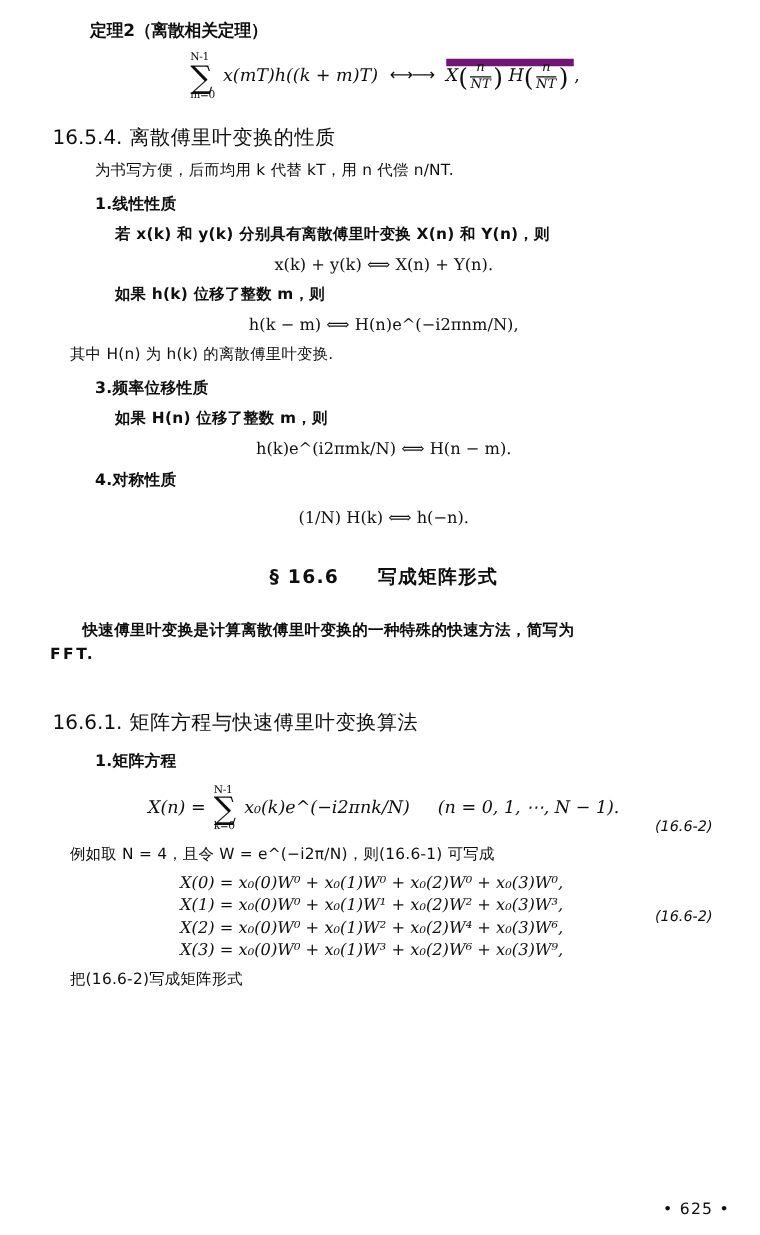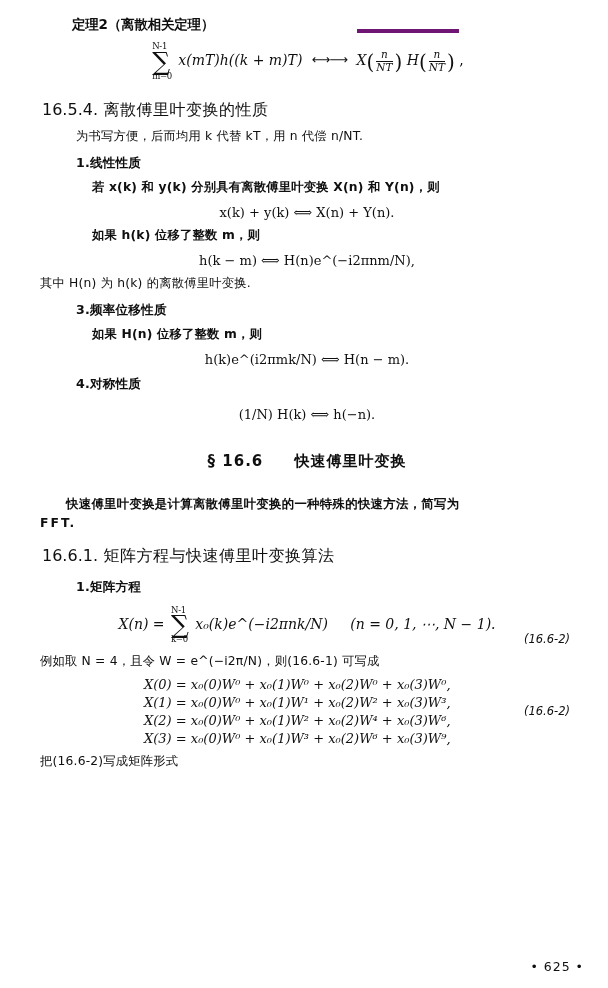--- a/index.html
+++ b/index.html
@@ -48,21 +48,21 @@
   .sec-head .num { letter-spacing: 0px; }
   .para {
     font-family: "DejaVu Sans", sans-serif;
     font-size: 12.3px;
     line-height: 1.55;
     margin: 6px 0 0 0;
     letter-spacing: 0.2px;
   }
   .indent1 { margin-left: 36px; }
   .indent2 { margin-left: 52px; font-weight: bold; }
-  .indent0 { margin-left: 0; }
+  .indent0 { margin-left: 16px; }
   .item-head {
     font-family: "DejaVu Sans", sans-serif;
     font-weight: bold;
     font-size: 12.6px;
     margin: 9px 0 0 36px;
     letter-spacing: 0.2px;
   }
   .center-title {
     text-align: center;
     font-family: "DejaVu Sans", sans-serif;
@@ -131,21 +131,21 @@
     font-family: "DejaVu Serif", serif;
   }
   .arrow {
     display: inline-block;
     font-family: "DejaVu Sans", sans-serif;
     font-size: 13px;
     margin: 0 5px;
     letter-spacing: -1px;
     vertical-align: 1px;
   }
-  .overline { border-top: 4px solid #701a75; padding-top: 19px; }
+  .overline { border-top: 6px solid #701a75; padding-top: 0; }
   .eqnum {
     position: absolute;
     right: 4px;
     font-family: "DejaVu Sans", sans-serif;
     font-size: 11.5px;
     font-style: italic;
   }
   .rel { position: relative; }
   .eqblock {
     position: relative;
@@ -206,29 +206,29 @@
   <div class="item-head">3.频率位移性质</div>
   <div class="para indent2">如果 H(n) 位移了整数 m，则</div>
   <div class="eq small">h(k)e^(i2πmk/N) ⟺ H(n − m).</div>
 
   <div class="item-head">4.对称性质</div>
   <div class="eq small" style="margin-top:14px">(1/N) H(k) ⟺ h(−n).</div>
 
   <div class="center-title">
     <span>§ 16.6</span>
     &nbsp;&nbsp;&nbsp;
-    <span>快速傅里叶变换</span>
+    <span>写成矩阵形式</span>
   </div>
 
   <div class="bold-para">
     <span class="ind"></span><span>快速傅里叶变换是计算离散傅里叶变换的一种特殊的快速方法，简写为</span>
   </div>
   <div class="fft-line">FFT.</div>
 
-  <div class="sec-head" style="margin-top:16px">
+  <div class="sec-head" style="margin-top:38px">
     <span class="num">16.6.1.</span>
     <span>矩阵方程与快速傅里叶变换算法</span>
   </div>
 
   <div class="item-head" style="margin-top:12px">1.矩阵方程</div>
 
   <div class="eqblock rel">
     <div class="eq" style="margin-top:10px">
       <span class="mi">X(n) =</span>
       <span class="sum">

